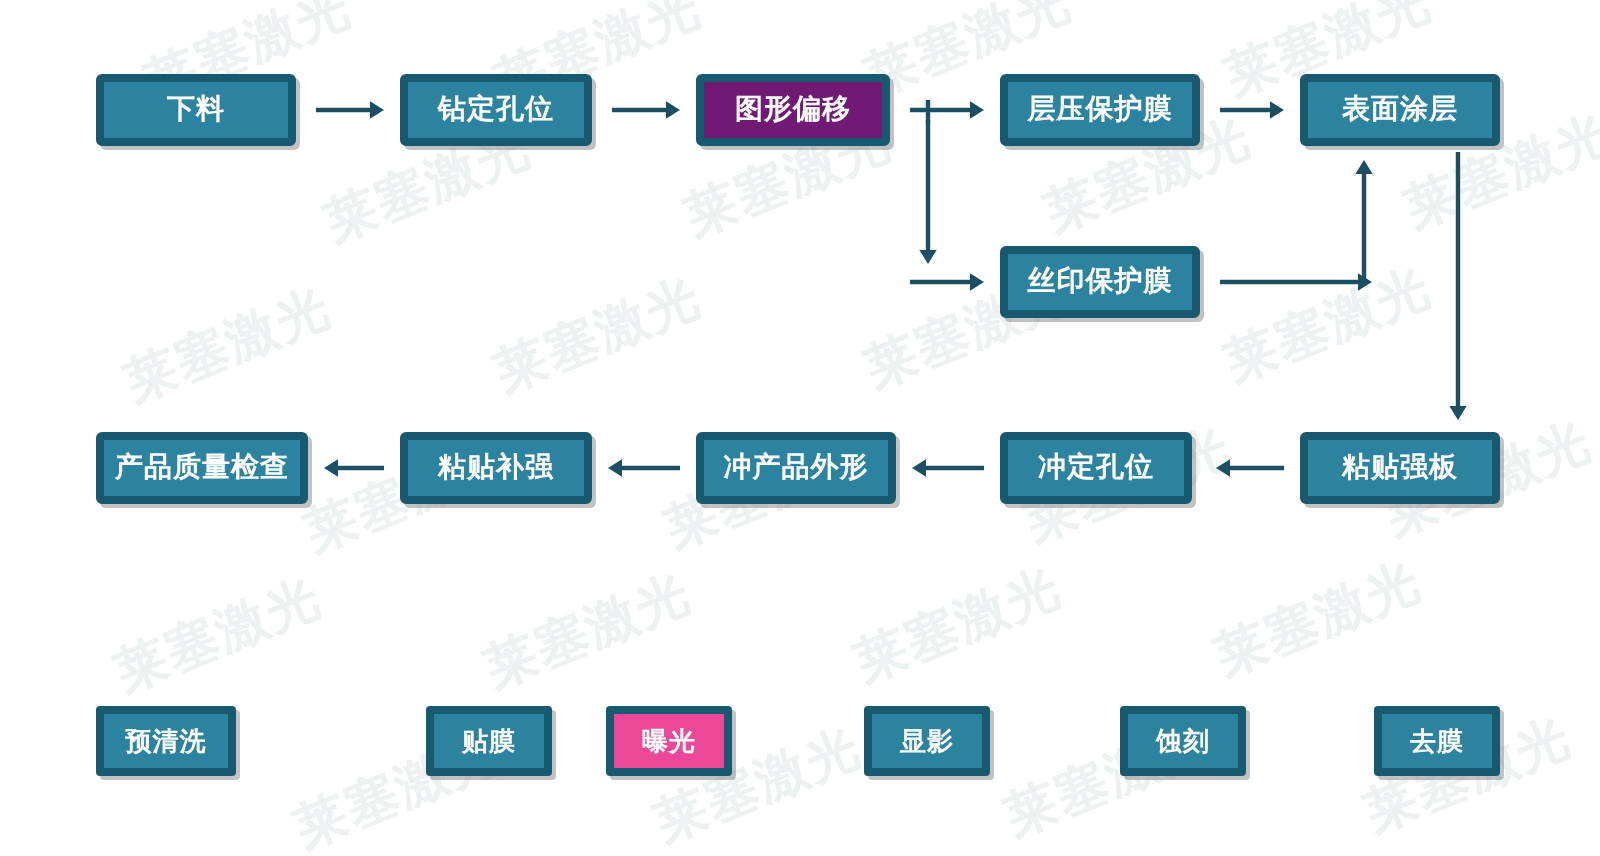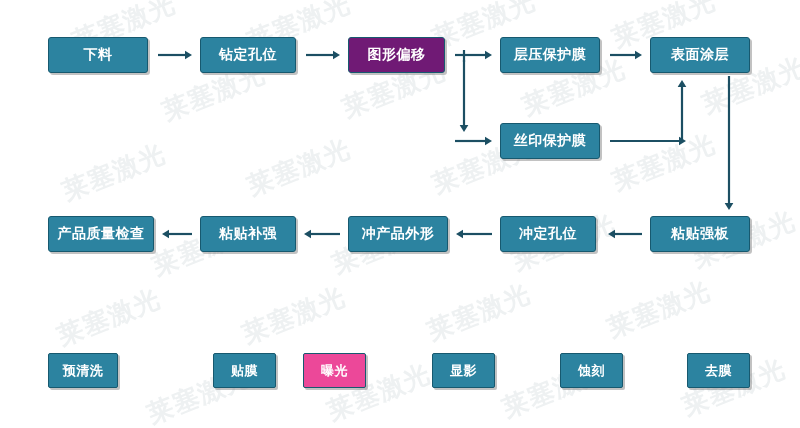--- a/index.html
+++ b/index.html
@@ -38,21 +38,21 @@
     transform: rotate(-22deg);
     font-family: "DejaVu Sans", "Liberation Sans", sans-serif;
     user-select: none;
   }
 
   
   .box {
     position: absolute;
     box-sizing: border-box;
     background: #2c83a0;
-    border: 1px solid #f9a8d4;
+    border: 4px solid #f9a8d4;
     border-radius: 3px;
     box-shadow: 2px 2px 0 rgba(120,120,120,0.45);
     display: flex;
     align-items: center;
     justify-content: center;
     color: #ffffff;
     font-size: 14px;
     font-weight: 700;
     letter-spacing: 0.5px;
     z-index: 3;

